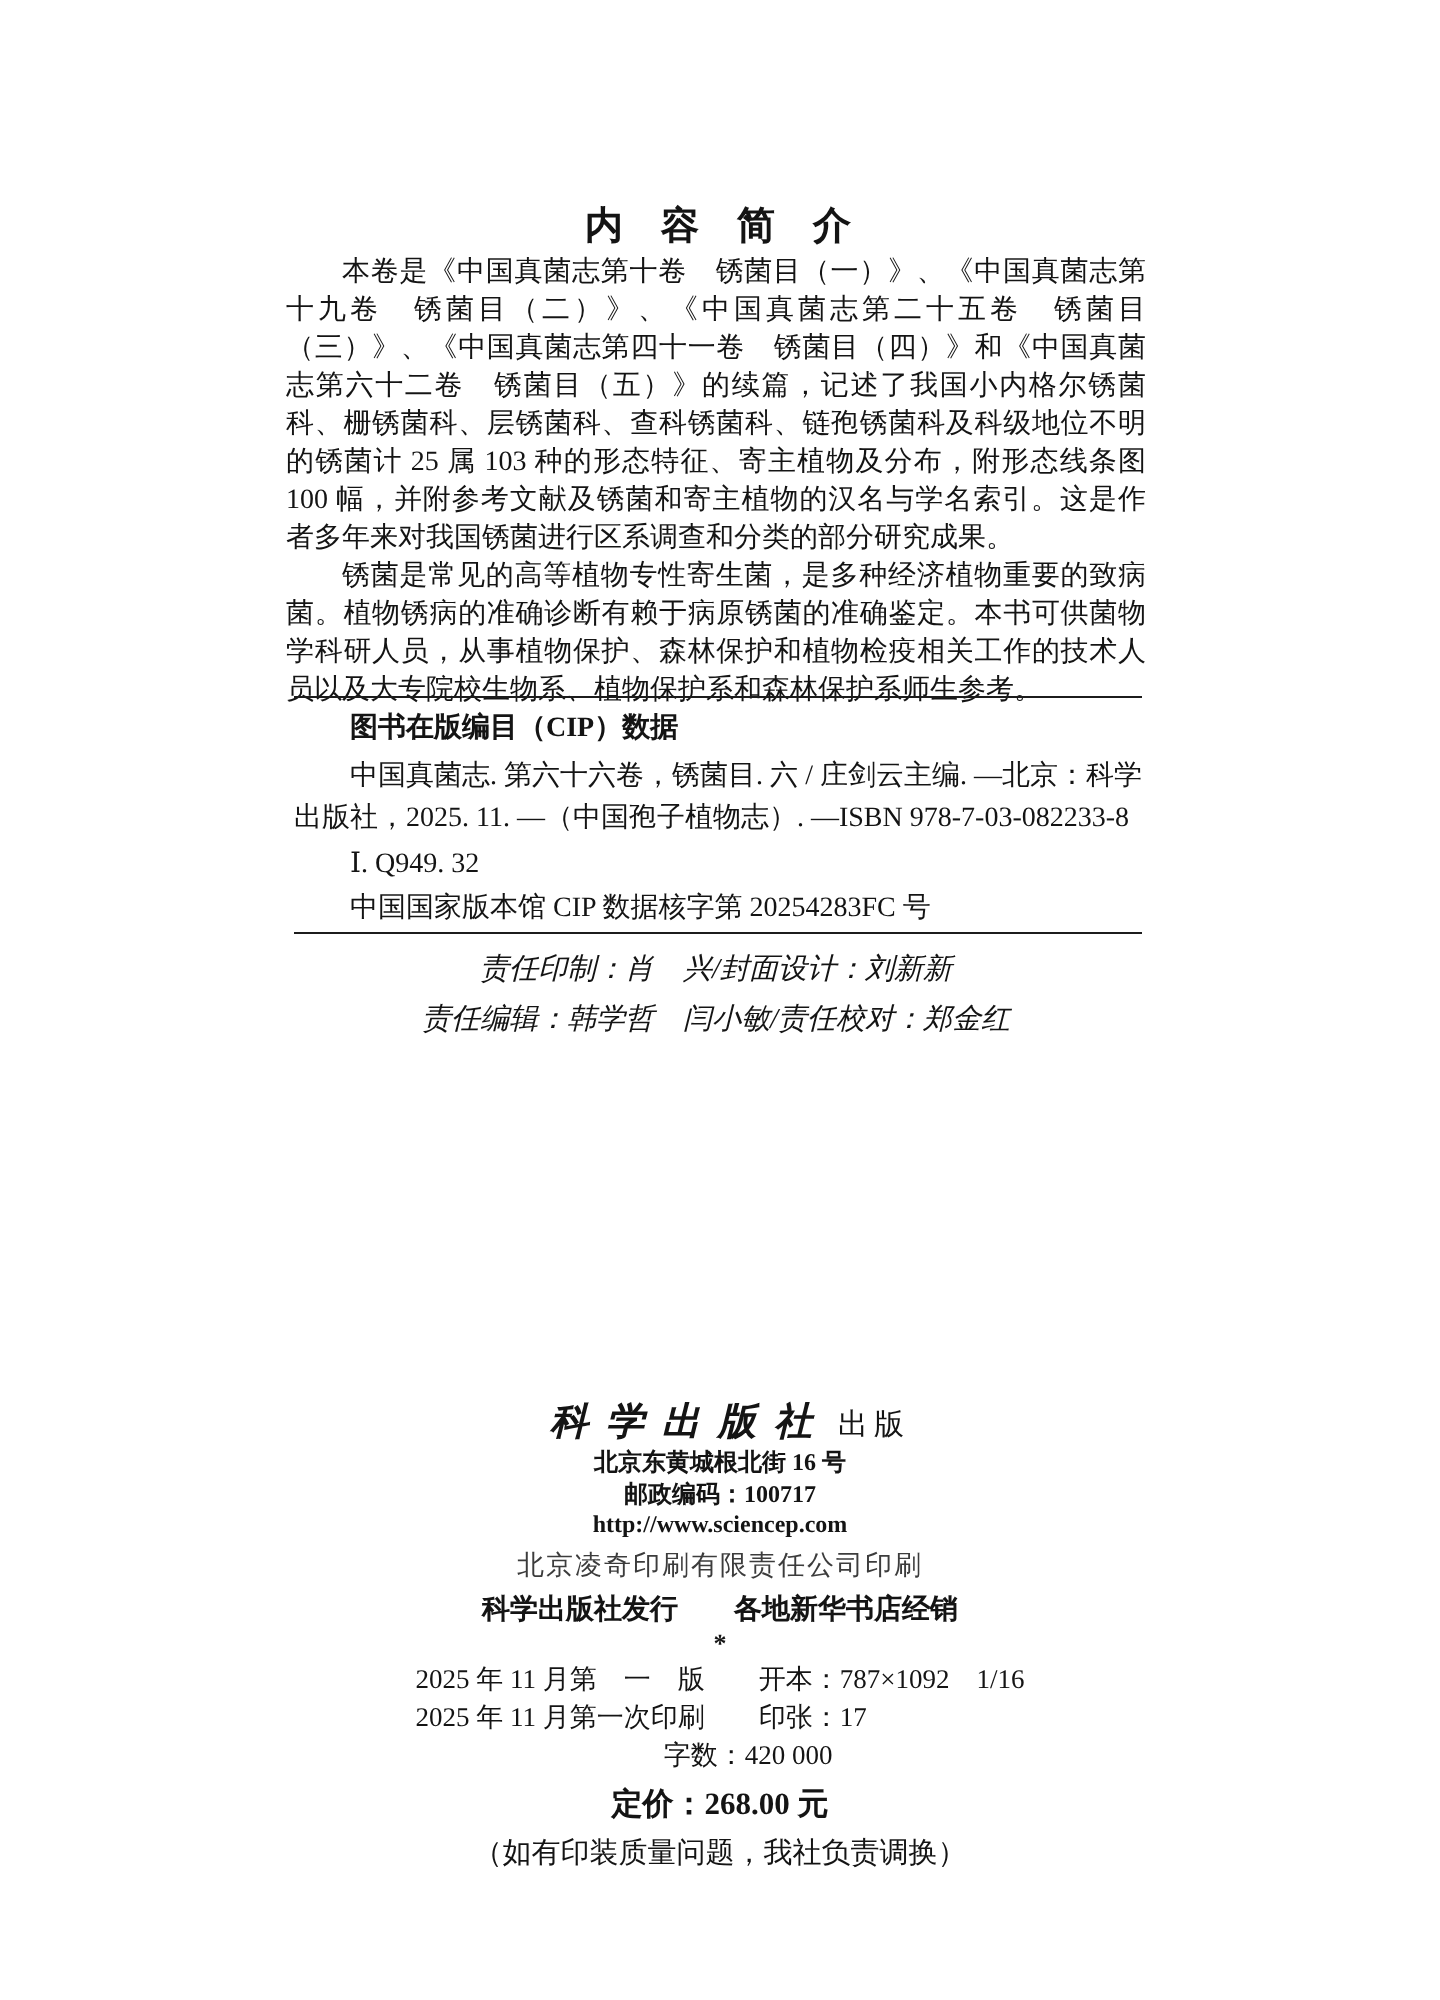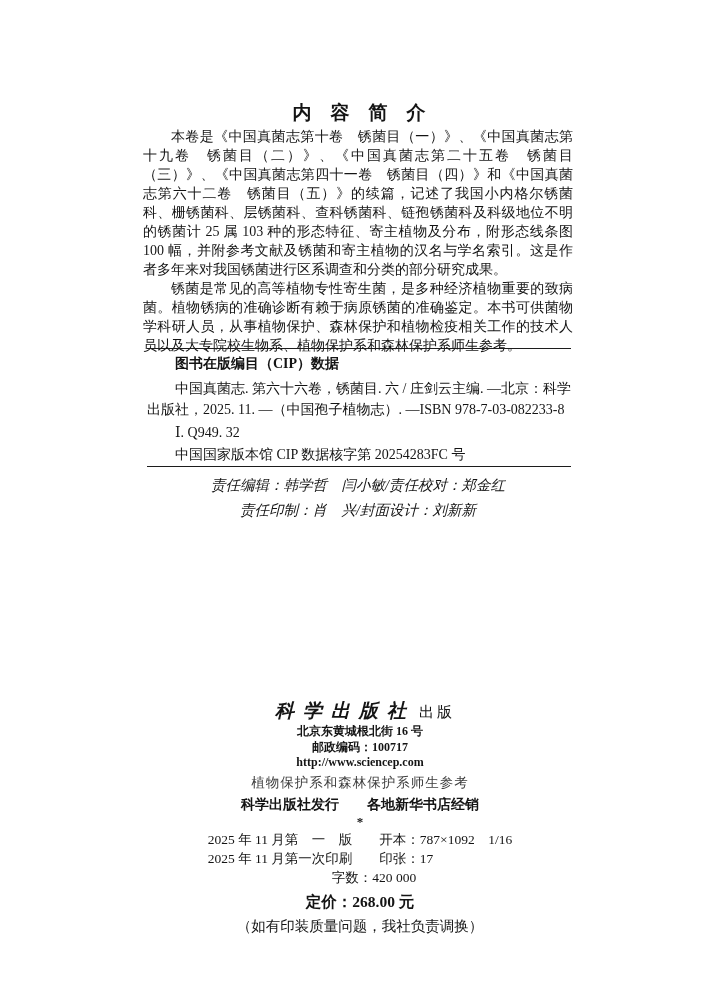--- a/index.html
+++ b/index.html
@@ -92,33 +92,33 @@
   </div>
 
   <div class="cip-box">
     <p class="cip-heading">图书在版编目（CIP）数据</p>
     <p class="cip-entry">中国真菌志. 第六十六卷，锈菌目. 六 / 庄剑云主编. —北京：科学出版社，2025. 11. —（中国孢子植物志）. —ISBN 978-7-03-082233-8</p>
     <p class="cip-class">Ⅰ. Q949. 32</p>
     <p class="cip-record">中国国家版本馆 CIP 数据核字第 20254283FC 号</p>
   </div>
 
   <div class="staff">
+    <p>责任印制：肖　兴/封面设计：刘新新</p>
     <p>责任编辑：韩学哲　闫小敏/责任校对：郑金红</p>
-    <p>责任印制：肖　兴/封面设计：刘新新</p>
   </div>
 
   <div class="colophon">
     <p class="press-line">
       <span class="press-name">科学出版社</span>
       <span class="press-suffix">出版</span>
     </p>
     <p class="addr">北京东黄城根北街 16 号</p>
     <p class="addr">邮政编码：100717</p>
     <p class="addr">http://www.sciencep.com</p>
-    <p class="printer">植物保护系和森林保护系师生参考</p>
+    <p class="printer">北京凌奇印刷有限责任公司印刷</p>
     <p class="dist">科学出版社发行　　各地新华书店经销</p>
     <p class="star">*</p>
     <div class="details-wrap">
       <div class="details">
         <p>2025 年 11 月第　一　版　　开本：787×1092　1/16</p>
         <p>2025 年 11 月第一次印刷　　印张：17</p>
       </div>
     </div>
     <p class="words">字数：420 000</p>
     <p class="price">定价：268.00 元</p>

